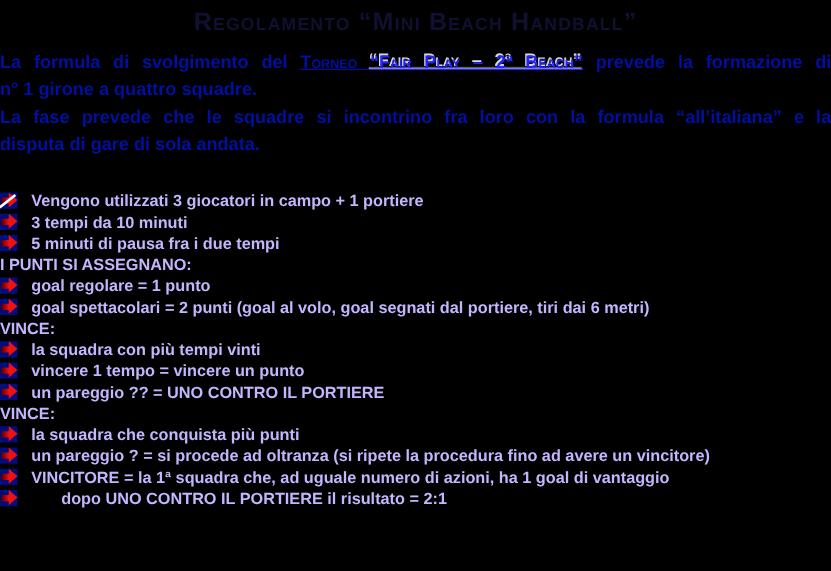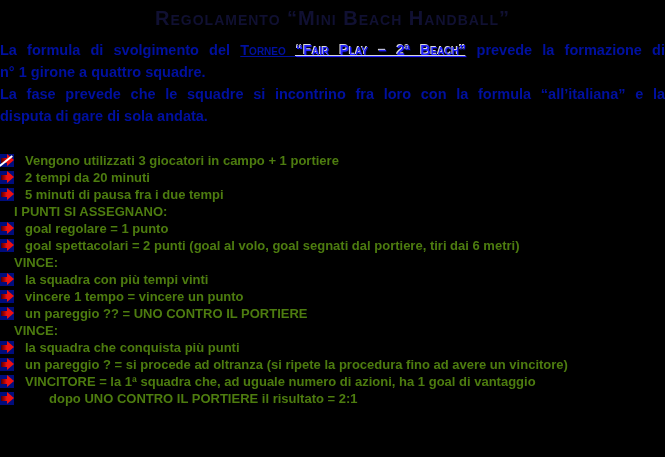--- a/index.html
+++ b/index.html
@@ -34,31 +34,31 @@
   .stretch { text-align: justify; text-align-last: justify; }
   .sc { font-variant: small-caps; text-decoration: underline; }
   .hl {
     color: #2424ff;
     text-shadow: -1px -1px 0 #d9d9d9, 1px 1px 0 #00002a;
   }
 
   
   .rules {
     margin-top: 25px;
-    color: #4d7c0f;
+    color: #c4b5fd;
     font-size: 13px;
   }
   .row {
     display: flex;
     align-items: flex-start;
     min-height: 17px;
     line-height: 17px;
   }
   .row .rtext { flex: 1; margin-left: 11px; }
-  .row.heading { display: block; line-height: 17px; margin-left: 14px; }
+  .row.heading { display: block; line-height: 17px; }
   .indent2 { padding-left: 24px; }
 
   
   .bullet-icon {
     display: inline-block;
     width: 14px; height: 13px;
     margin-top: 2px;
     background: #000d7d;
     position: relative;
     flex: 0 0 14px;
@@ -107,21 +107,21 @@
           <span class="glint"></span>
         </span>
       <div class="rtext">Vengono utilizzati 3 giocatori in campo + 1 portiere</div>
     </div>
 
     <div class="row">
       <span class="bullet-icon">
           <span class="shaft"></span>
           <span class="head"></span>
         </span>
-      <div class="rtext">2 tempi da 20 minuti</div>
+      <div class="rtext">3 tempi da 10 minuti</div>
     </div>
 
     <div class="row">
       <span class="bullet-icon">
           <span class="shaft"></span>
           <span class="head"></span>
         </span>
       <div class="rtext">5 minuti di pausa fra i due tempi</div>
     </div>
 

